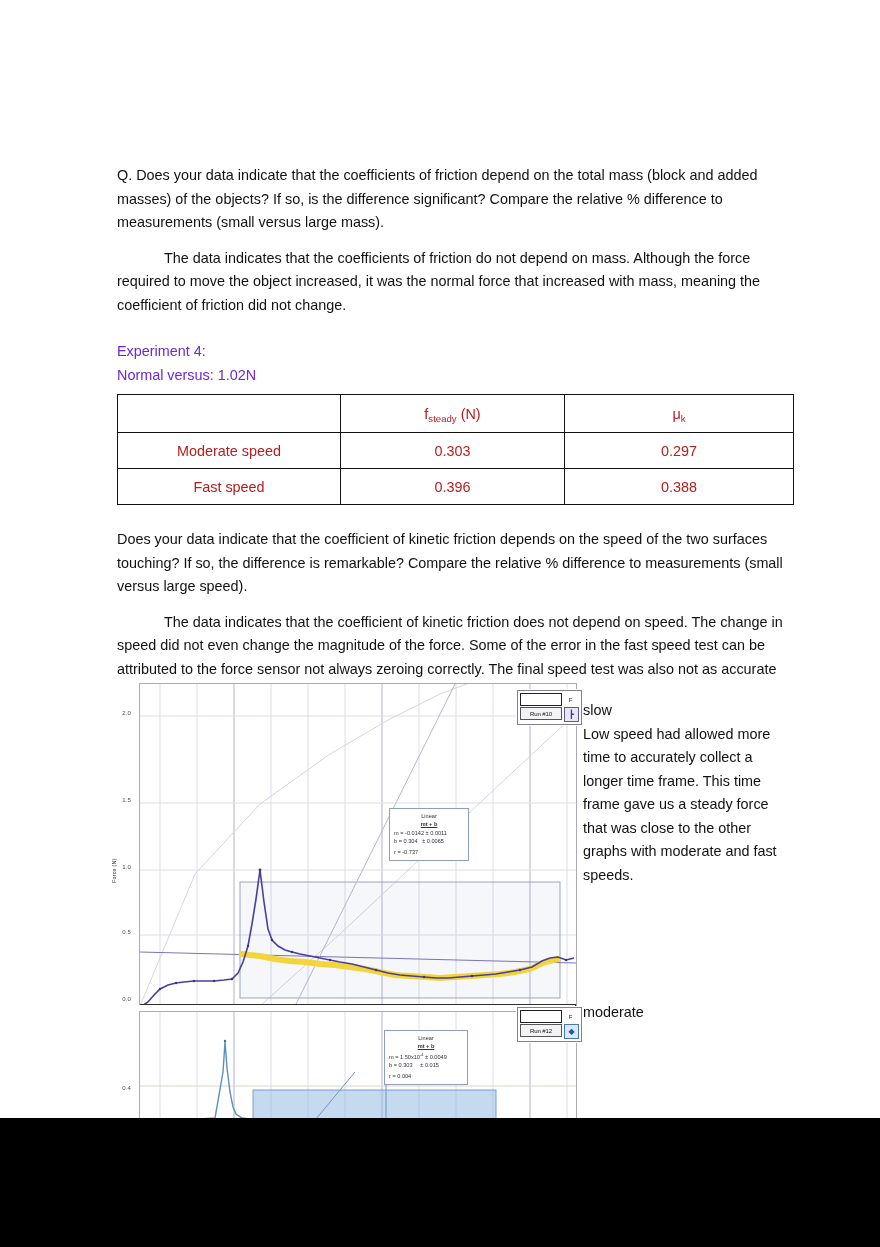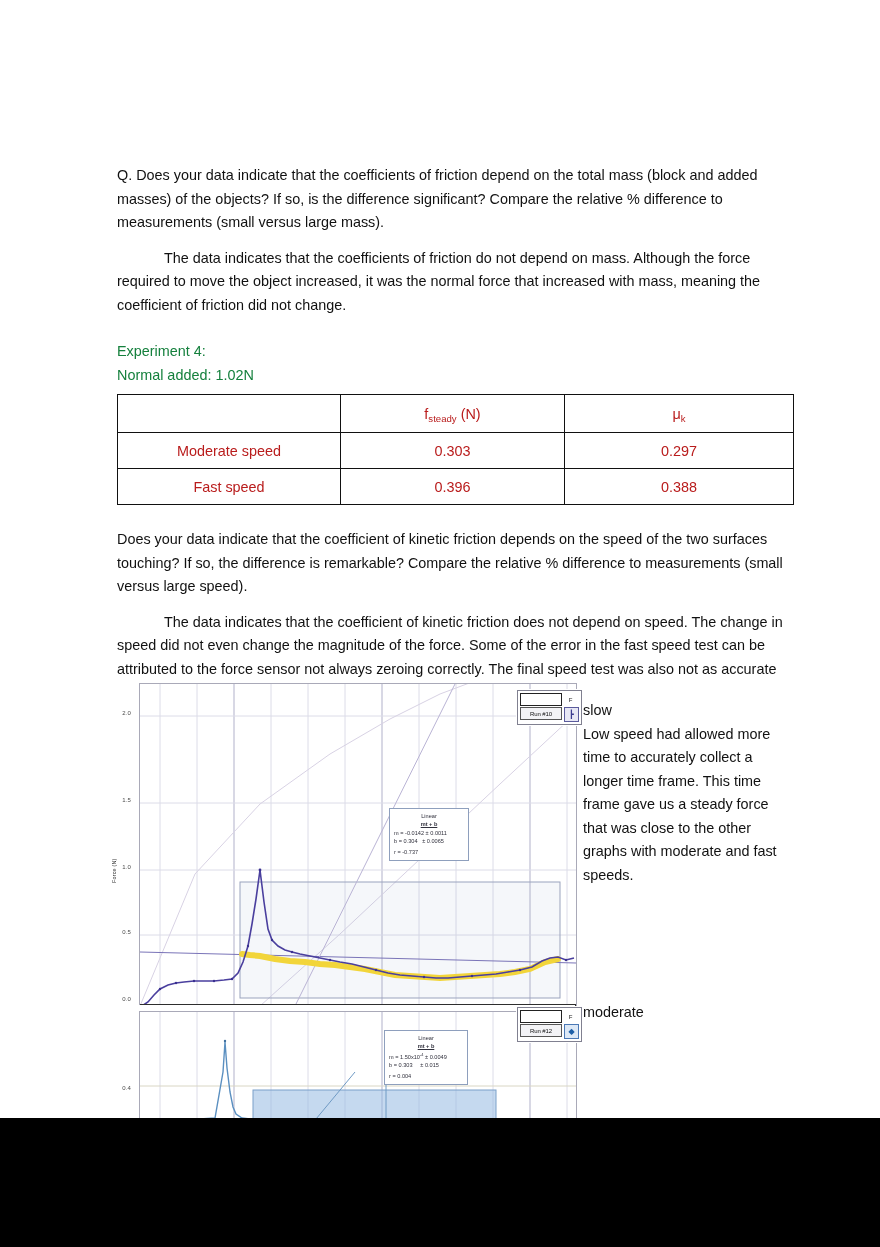--- a/index.html
+++ b/index.html
@@ -32,21 +32,21 @@
     color: #111111;
     text-align: left;
   }
   p.para + p.para { margin-top: 12px; }
   .indent { display: inline-block; width: 47px; }
   .gap-sm { height: 23px; }
 
   .exp-line {
     font-size: 14.4px;
     line-height: 23.5px;
-    color: #15803d;
+    color: #6d28d9;
   }
 
   
   table.data {
     border-collapse: collapse;
     width: 676px;
     margin-top: 7px;
     table-layout: fixed;
   }
   table.data td, table.data th {
@@ -212,21 +212,21 @@
 
   <div class="doc">
 
     <p class="para">Q. Does your data indicate that the coefficients of friction depend on the total mass (block and added masses) of the objects? If so, is the difference significant? Compare the relative % difference to measurements (small versus large mass).</p>
 
     <p class="para"><span class="indent"></span><span>The data indicates that the coefficients of friction do not depend on mass. Although the force required to move the object increased, it was the normal force that increased with mass, meaning the coefficient of friction did not change.</span></p>
 
     <div class="gap-sm"></div>
 
     <div class="exp-line">Experiment 4:</div>
-    <div class="exp-line">Normal added: 1.02N</div>
+    <div class="exp-line">Normal versus: 1.02N</div>
 
     <table class="data">
       <colgroup>
           <col class="c1">
           <col class="c2">
           <col class="c3">
         </colgroup>
       <tbody>
         <tr class="head">
           <td></td>

